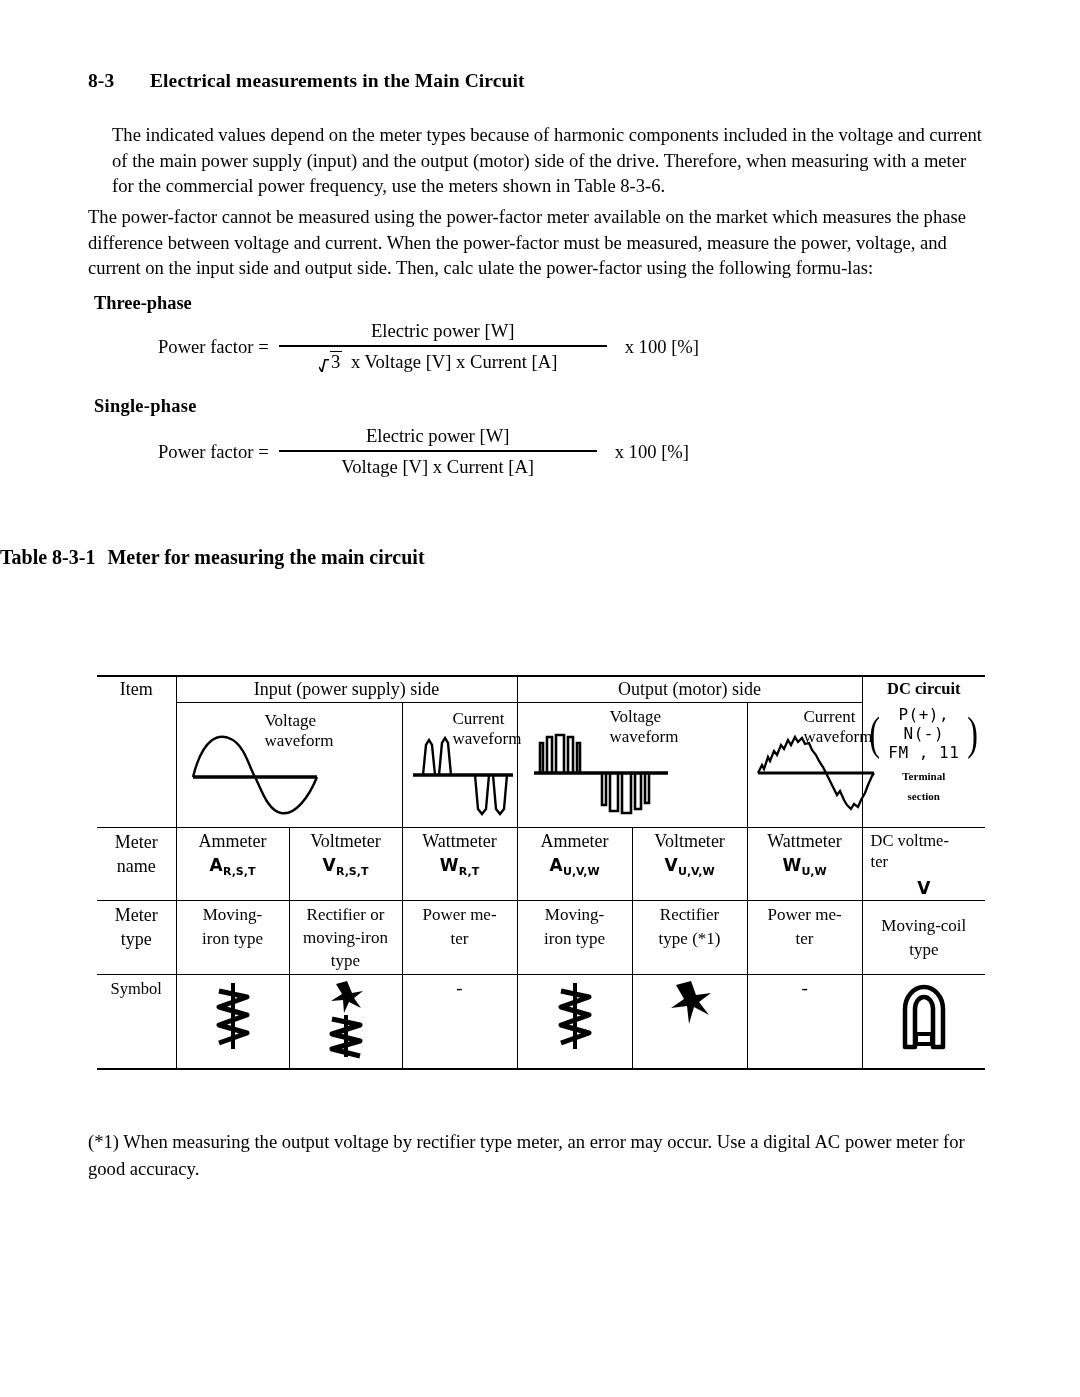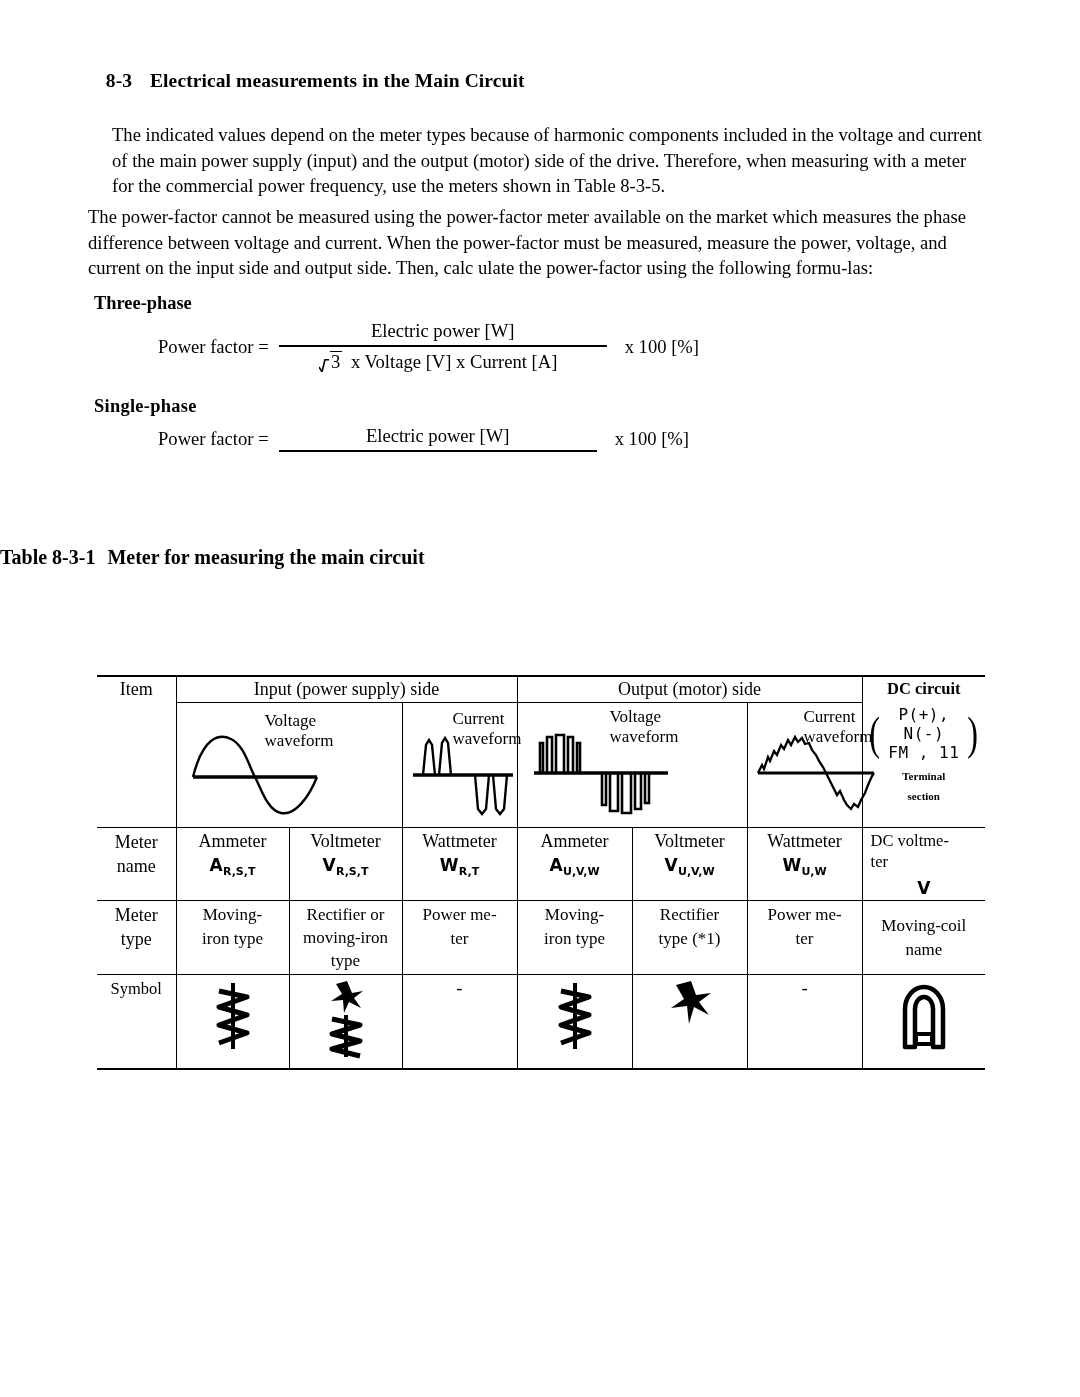--- a/index.html
+++ b/index.html
@@ -29,21 +29,20 @@
     left: 88px;
     top: 70px;
     width: 900px;
     font-weight: bold;
     font-size: 19.5px;
     letter-spacing: 0.1px;
   }
   .section-head .num {
     display: inline-block;
     width: 62px;
-    text-align: center;
   }
 
   
   .para {
     position: absolute;
     font-size: 18.6px;
     line-height: 25.6px;
     text-align: left;
   }
   .para1 {
@@ -293,21 +292,21 @@
 </style>
 </head>
 <body>
 
 <div class="page">
 
   <div class="section-head">
     <span class="num">8-3</span><span>Electrical measurements in the Main Circuit</span>
   </div>
 
-  <div class="para para1">The indicated values depend on the meter types because of harmonic components included in the voltage and current of the main power supply (input) and the output (motor) side of the drive.  Therefore, when measuring with a meter for the commercial power frequency, use the meters shown in Table 8-3-5.</div>
+  <div class="para para1">The indicated values depend on the meter types because of harmonic components included in the voltage and current of the main power supply (input) and the output (motor) side of the drive.  Therefore, when measuring with a meter for the commercial power frequency, use the meters shown in Table 8-3-6.</div>
   <div class="para para2">The power-factor cannot be measured using the power-factor meter available on the market which measures the phase difference between voltage and current.  When the power-factor must be measured, measure the power, voltage, and current on the input side and output side. Then, calc ulate the power-factor using the following formu-las:</div>
 
   <div class="phase-label phase-three">Three-phase</div>
   <div class="formula formula-three">
     <span class="pf-label">Power factor =</span>
     <span class="frac frac-w1">
       <span class="numer">Electric power [W]</span>
       <span class="bar"></span>
       <span class="denom">
         <span class="sqrt">
@@ -320,20 +319,21 @@
     </span>
     <span class="x100">x 100 [%]</span>
   </div>
 
   <div class="phase-label phase-single">Single-phase</div>
   <div class="formula formula-single">
     <span class="pf-label">Power factor =</span>
     <span class="frac frac-w2">
       <span class="numer">Electric power [W]</span>
       <span class="bar"></span>
+      <span class="denom">Voltage [V] x Current [A]</span>
     </span>
     <span class="x100">x 100 [%]</span>
   </div>
 
   <div class="table-caption">
     <span>Table 8-3-1</span><span class="sep"></span><span>Meter for measuring the main circuit</span>
   </div>
 
   <div class="tbl-wrap">
     <table class="meter">
@@ -483,21 +483,21 @@
 type</td>
         <td class="mtype-cell" style="white-space:pre-line">Power me-
 ter</td>
         <td class="mtype-cell" style="white-space:pre-line">Moving-
 iron type</td>
         <td class="mtype-cell" style="white-space:pre-line">Rectifier
 type (*1)</td>
         <td class="mtype-cell" style="white-space:pre-line">Power me-
 ter</td>
         <td class="mtype-cell mid" style="white-space:pre-line">Moving-coil
-name</td>
+type</td>
       </tr>
 
       <tr class="row-rule">
         <td class="rowlabel small">Symbol</td>
 
         <td class="sym-cell">
           <svg width="56" height="78" viewBox="0 0 56 78">
             <line x1="28" y1="6" x2="28" y2="72" stroke="#000" stroke-width="4"></line>
             <path d="M14,14 L42,20 L14,30 L42,38 L14,48 L42,56 L14,66" fill="none" stroke="#000" stroke-width="5" stroke-linejoin="round"></path>
           </svg>
@@ -540,15 +540,16 @@
           <svg width="58" height="76" viewBox="0 0 58 76">
             <path d="M10,70 L10,32 A19,22 0 0 1 48,32 L48,70 L38,70 L38,32 A9,12 0 0 0 20,32 L20,70 Z" fill="none" stroke="#000" stroke-width="4.5" stroke-linejoin="round"></path>
             <rect x="21" y="57" width="16" height="10" rx="2" fill="none" stroke="#000" stroke-width="4"></rect>
           </svg>
         </td>
       </tr>
     </tbody>
       </table>
   </div>
 
+  <div class="footnote">(*1) When measuring the output voltage by rectifier type meter, an error may occur. Use a digital AC power meter for good accuracy.</div>
 
 
 </div>
 
 </body></html>

